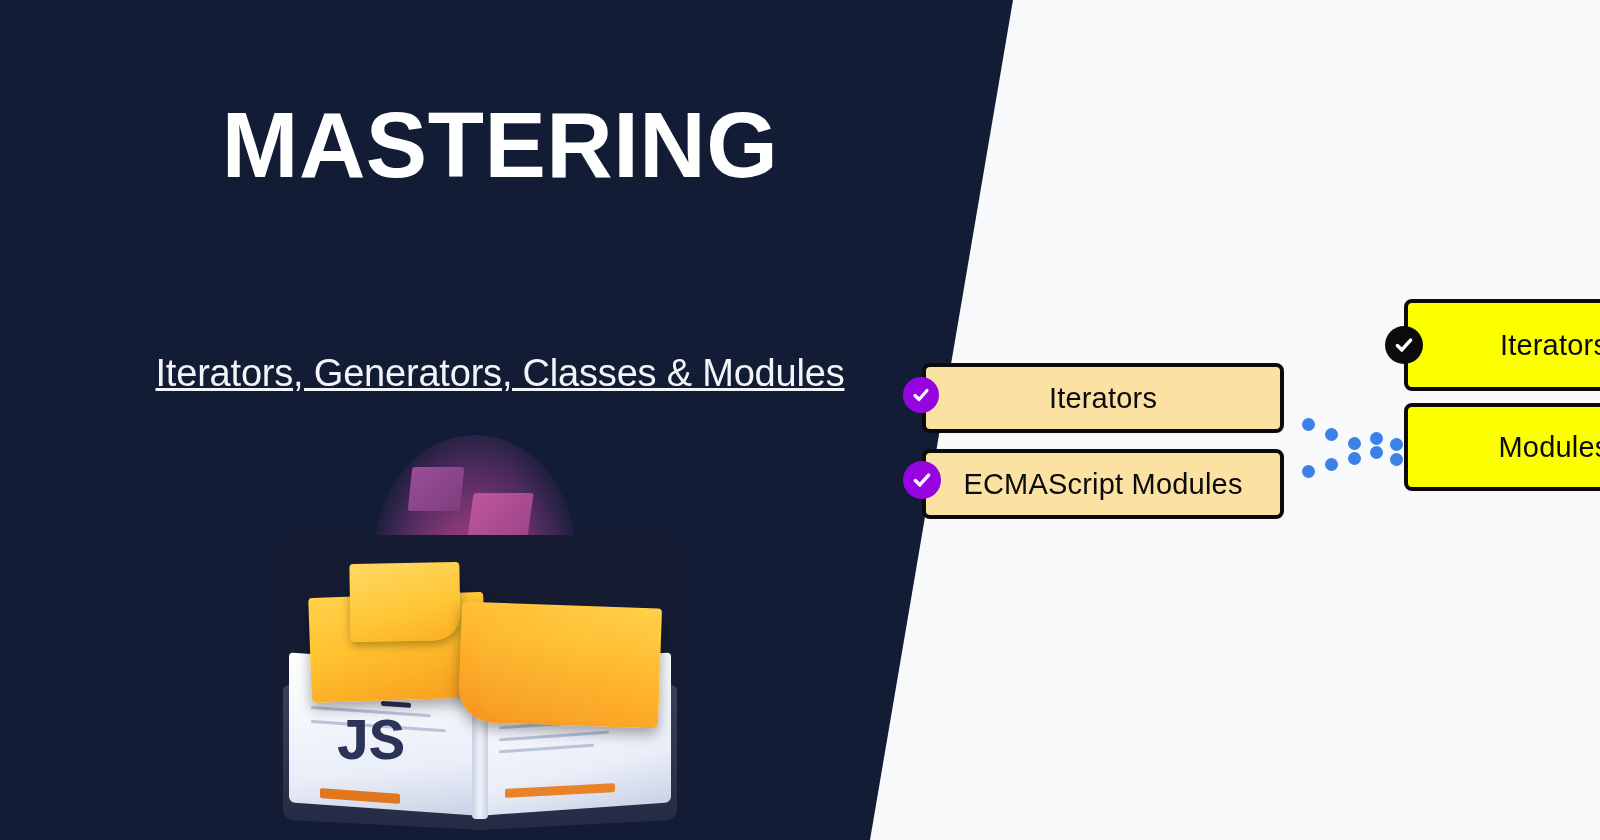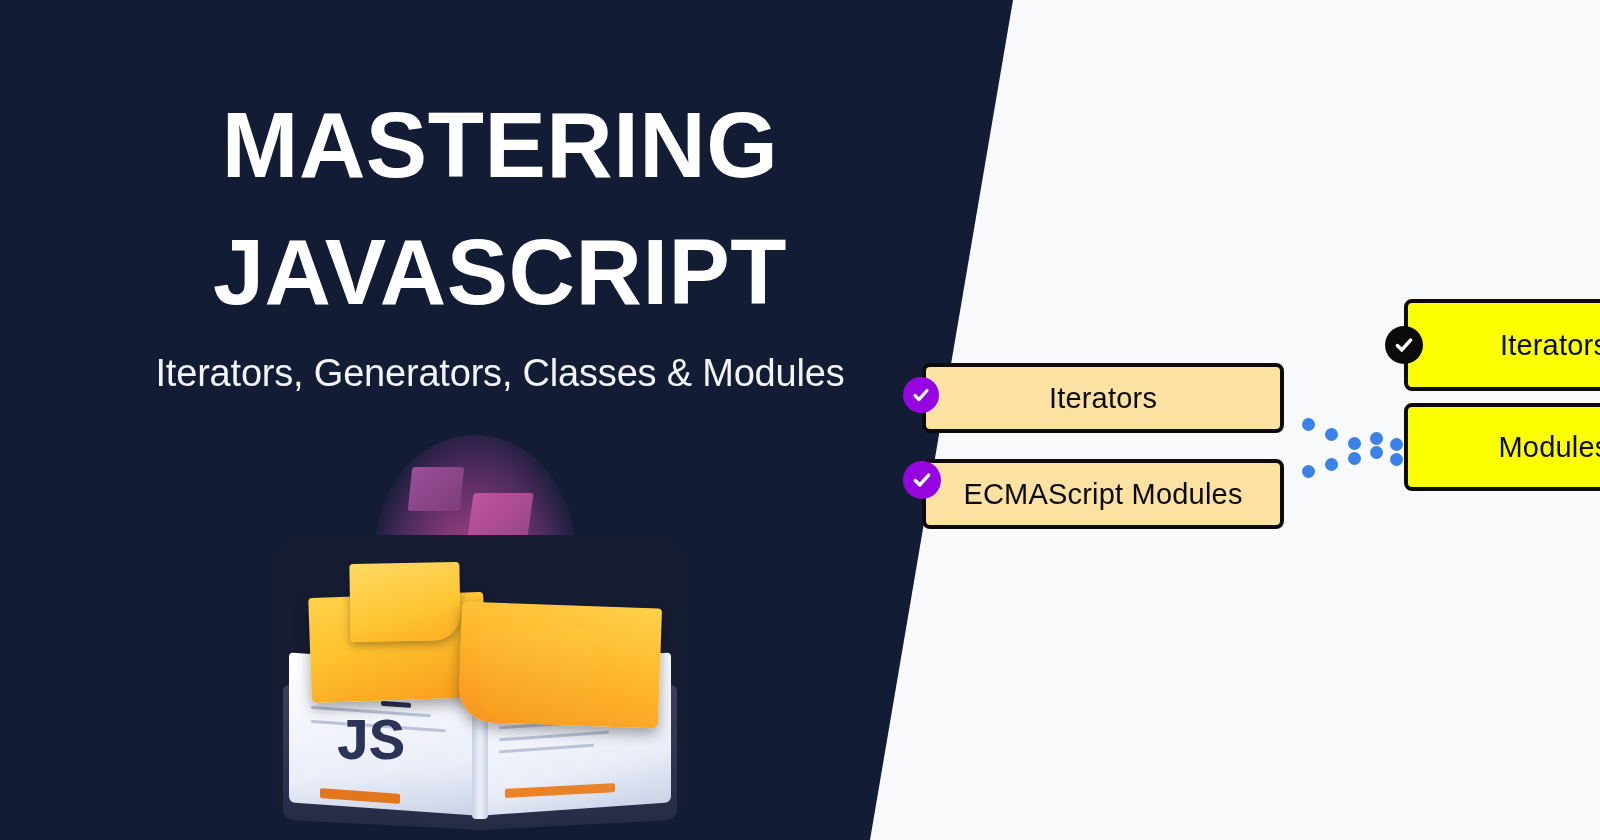--- a/index.html
+++ b/index.html
@@ -48,20 +48,21 @@
     position: absolute;
     z-index: 6;
     left: 40px;
     top: 352px;
     width: 920px;
     text-align: center;
     color: #f2f4f8;
     font-size: 38px;
     font-weight: normal;
     letter-spacing: -0.2px;
+    text-decoration: underline;
   }
 
   
   .book-wrap {
     position: absolute;
     z-index: 5;
     left: 255px;
     top: 405px;
     width: 450px;
     height: 435px;
@@ -217,21 +218,21 @@
     font-size: 29px;
     color: #0b0b0b;
     font-family: "Liberation Sans", sans-serif;
     letter-spacing: .2px;
     white-space: nowrap;
   }
   .node-peach { background: #FCE2A2; }
   .node-yellow { background: #FBFF00; }
 
   #node-commonjs { left: 922px; top: 363px; width: 362px; height: 70px; }
-  #node-esm      { left: 922px; top: 459px; width: 362px; height: 70px; }
+  #node-esm      { left: 922px; top: 449px; width: 362px; height: 70px; }
   #node-iterators{ left: 1404px; top: 299px; width: 300px; height: 92px; }
   #node-modules  { left: 1404px; top: 403px; width: 300px; height: 88px; }
 
   .badge {
     position: absolute;
     z-index: 9;
     border-radius: 50%;
     display: flex;
     align-items: center;
     justify-content: center;
@@ -251,21 +252,20 @@
 </style>
 </head>
 <body>
 
 <div id="stage">
 
   <div class="dark-panel"></div>
 
   <div class="headline">
     <span class="ln">MASTERING</span>
-    <span class="ln">JAVASCRIPT</span>
   </div>
 
   <div class="subhead">Iterators, Generators, Classes &amp; Modules</div>
 
   <div class="book-wrap">
     <div class="glow"></div>
     <div class="glow2"></div>
     <div class="sticky-a"></div>
     <div class="sticky-b"></div>
 

